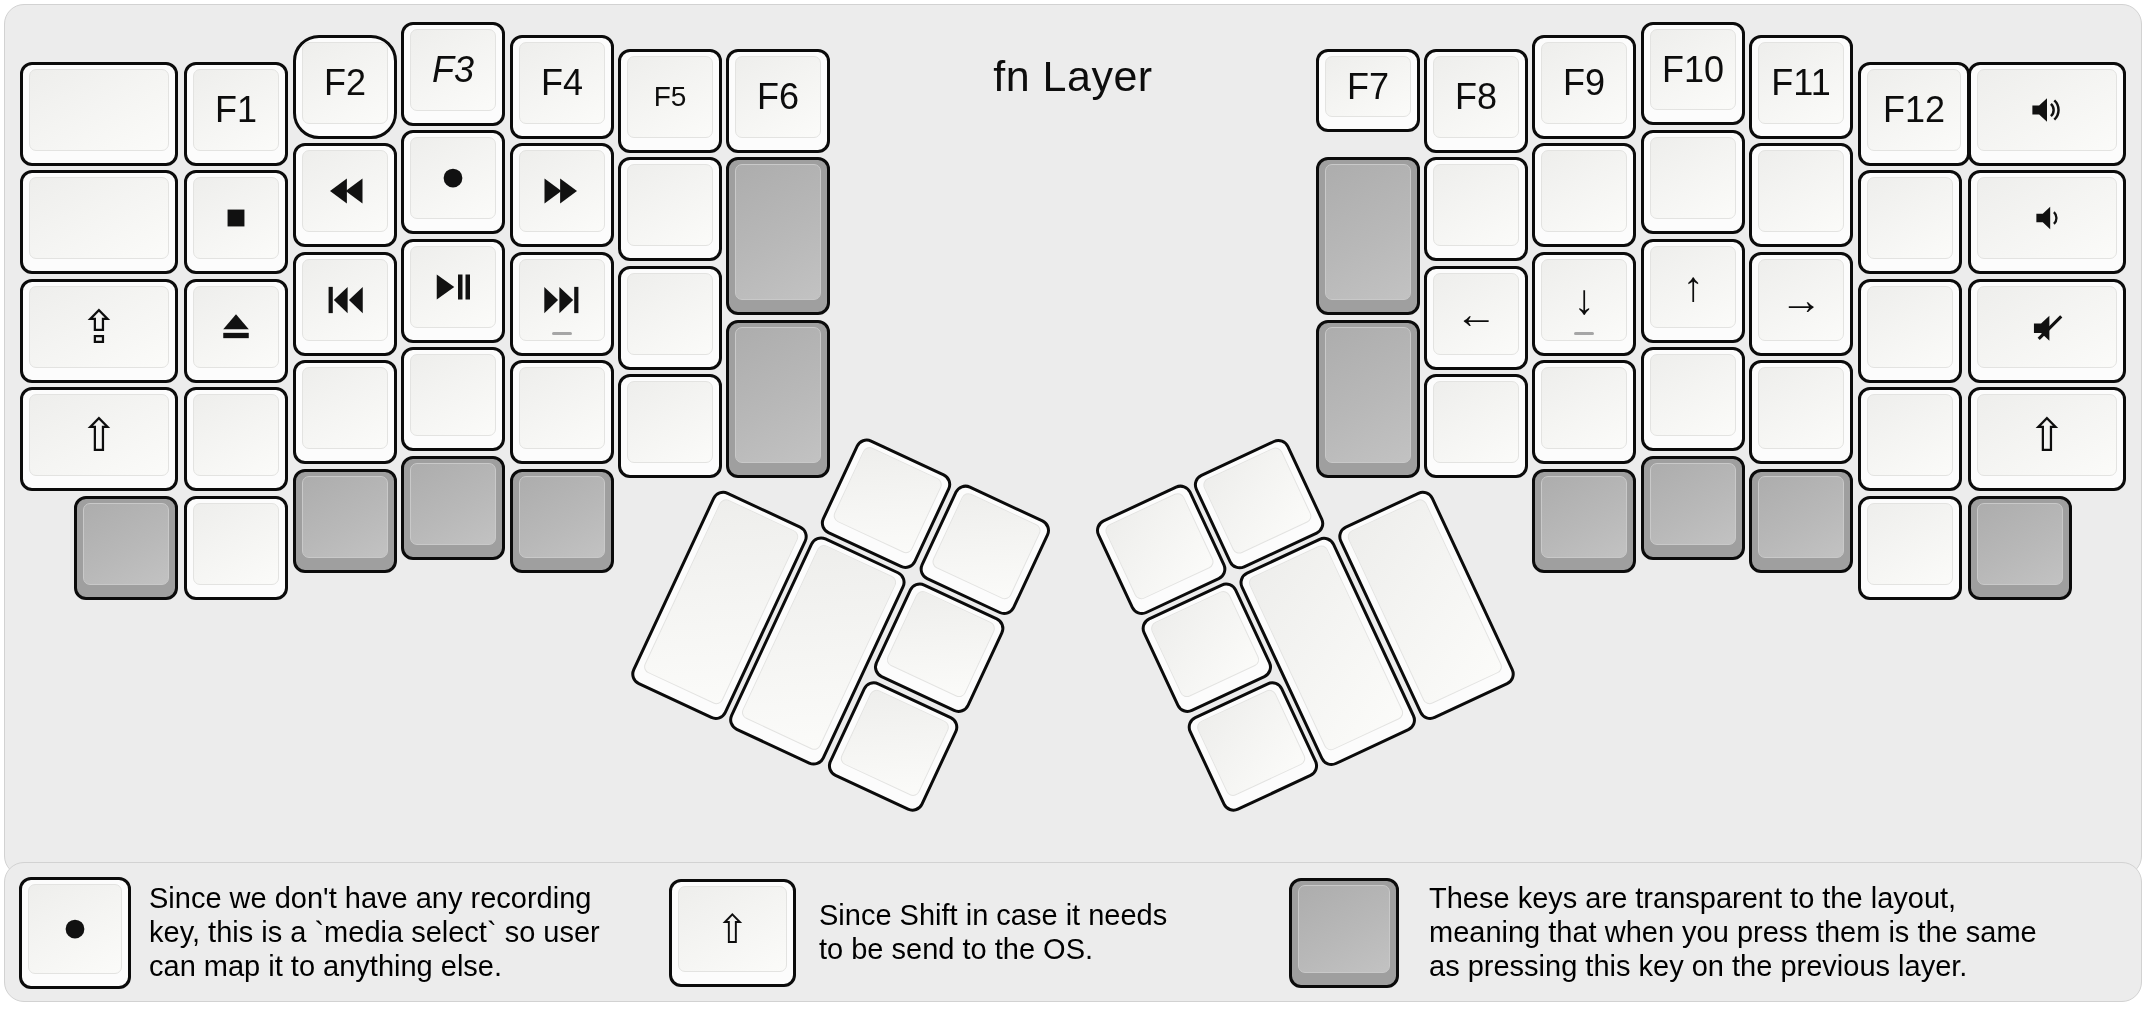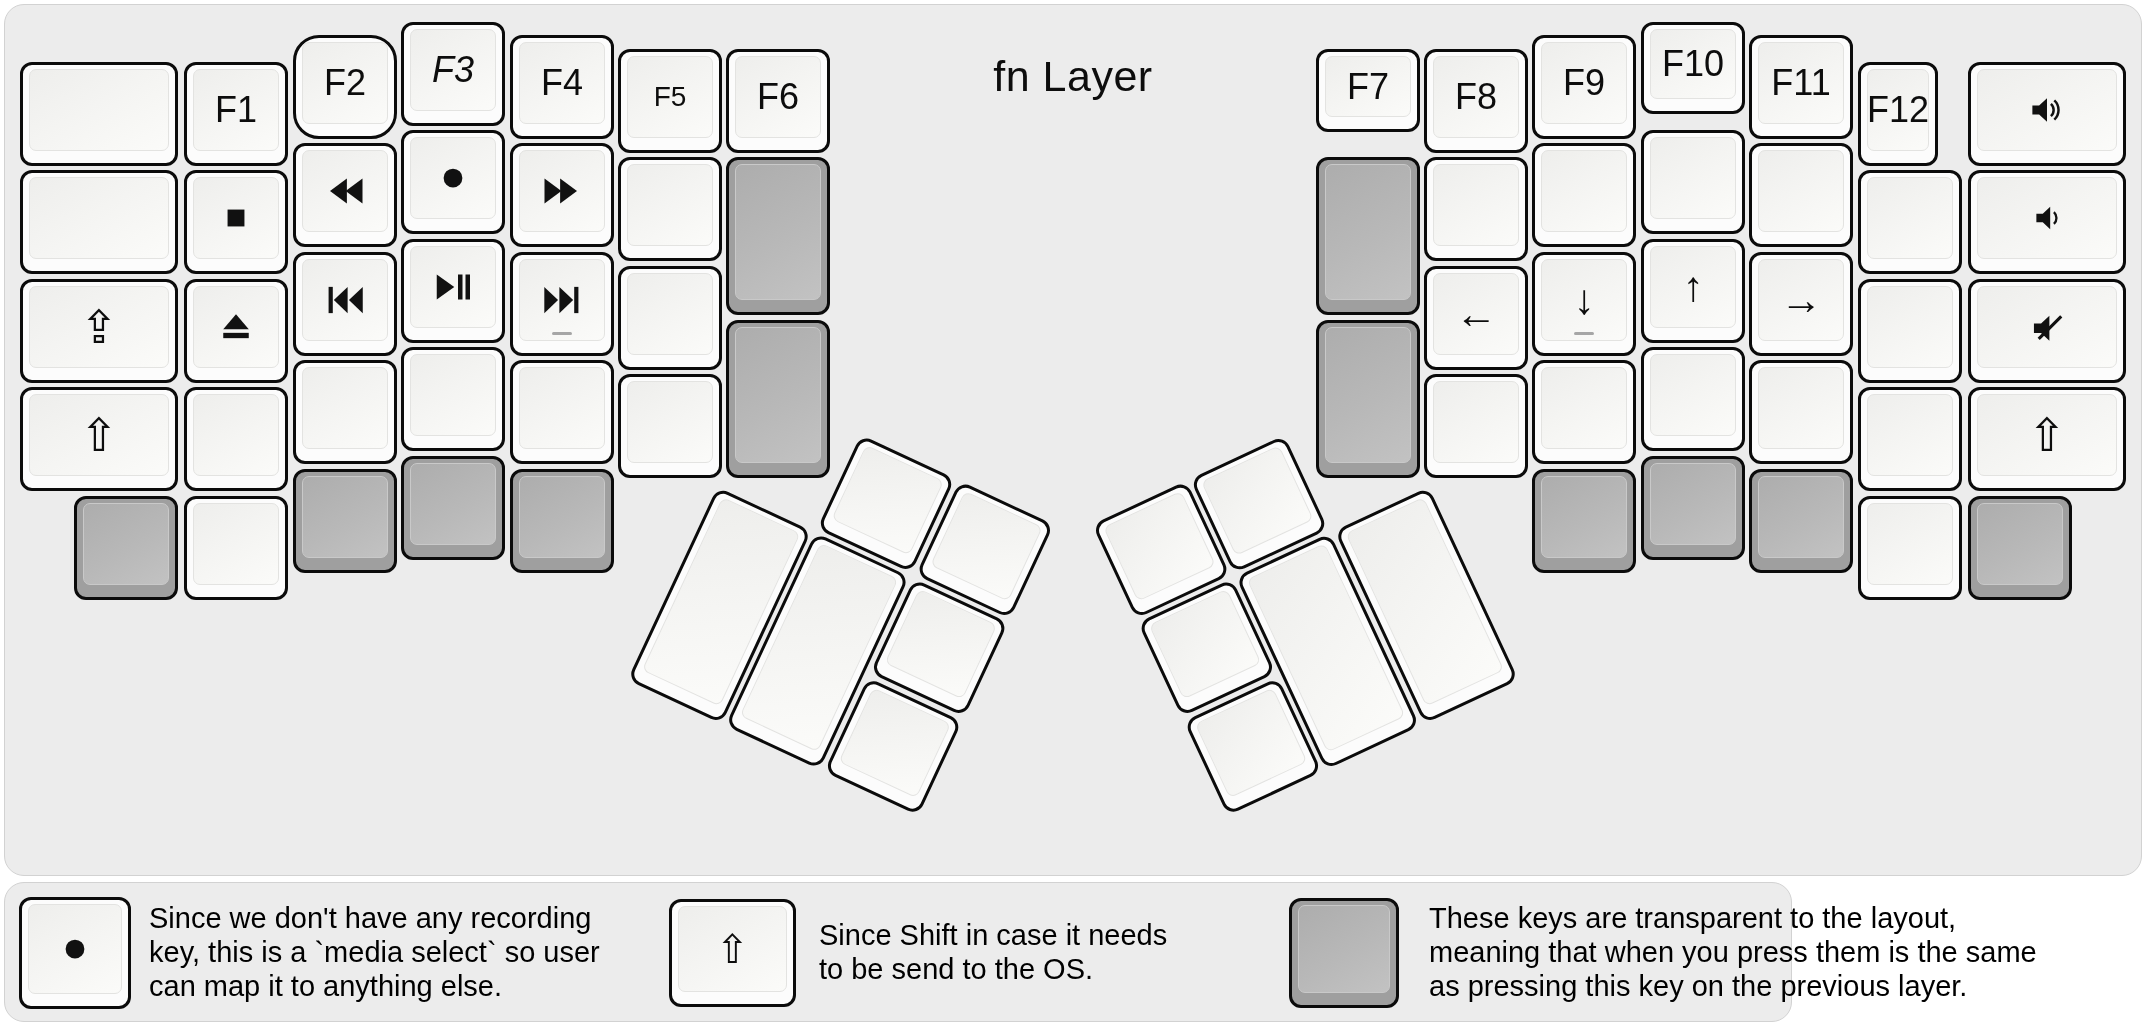--- a/index.html
+++ b/index.html
@@ -2,21 +2,21 @@
 <html><head>
 <meta charset="utf-8">
 <style>
   html,body{margin:0;padding:0;background:#ffffff;}
   #canvas{
     position:relative;width:2146px;height:1026px;background:#ffffff;overflow:hidden;
     font-family:"Liberation Sans","DejaVu Sans",sans-serif;color:#111;
   }
   .panel{position:absolute;background:#ececec;border:1px solid #d2d2d2;border-radius:20px;box-sizing:border-box;}
   #main-panel{left:4px;top:4px;width:2138px;height:872px;}
-  #legend-panel{left:4px;top:882px;width:1788px;height:140px;}
+  #legend-panel{left:4px;top:862px;width:2138px;height:140px;}
   #layer-title{
     position:absolute;left:0;top:52px;width:2146px;text-align:center;
     font-size:43px;color:#0d0d0d;letter-spacing:0.5px;
   }
   .key{
     position:absolute;box-sizing:border-box;border:3px solid #0b0b0b;border-radius:12px;
   }
   .key.white{background:#fcfcfc;}
   .key.gray{background:#9f9f9f;}
   .face{
@@ -292,21 +292,21 @@
           <span class="glyph" style="font-size: 42px;">↓</span>
           <span class="homing"></span>
         </div>
       </div>
       <div class="key white" style="left: 1532px; top: 360px; width: 104px; height: 104px;">
         <div class="face"></div>
       </div>
       <div class="key gray" style="left: 1532px; top: 469px; width: 104px; height: 104px;">
         <div class="face"></div>
       </div>
-      <div class="key white" style="left: 1641px; top: 22px; width: 104px; height: 92px; text-align: center;">
+      <div class="key white" style="left: 1641px; top: 22px; width: 104px; height: 103px; text-align: center;">
         <div class="face">
           <span class="glyph" style="font-size: 36px;">F10</span>
         </div>
       </div>
       <div class="key white" style="left: 1641px; top: 130px; width: 104px; height: 104px;">
         <div class="face"></div>
       </div>
       <div class="key white" style="left: 1641px; top: 239px; width: 104px; height: 104px;">
         <div class="face">
           <span class="glyph" style="font-size: 42px;">↑</span>
@@ -330,21 +330,21 @@
         <div class="face">
           <span class="glyph" style="font-size: 42px;">→</span>
         </div>
       </div>
       <div class="key white" style="left: 1749px; top: 360px; width: 104px; height: 104px;">
         <div class="face"></div>
       </div>
       <div class="key gray" style="left: 1749px; top: 469px; width: 104px; height: 104px;">
         <div class="face"></div>
       </div>
-      <div class="key white" style="left: 1858px; top: 62px; width: 80px; height: 104px;">
+      <div class="key white" style="left: 1858px; top: 62px; width: 112px; height: 104px;">
         <div class="face">
           <span class="glyph" style="font-size: 36px;">F12</span>
         </div>
       </div>
       <div class="key white" style="left: 1858px; top: 170px; width: 104px; height: 104px;">
         <div class="face"></div>
       </div>
       <div class="key white" style="left: 1858px; top: 279px; width: 104px; height: 104px;">
         <div class="face"></div>
       </div>

